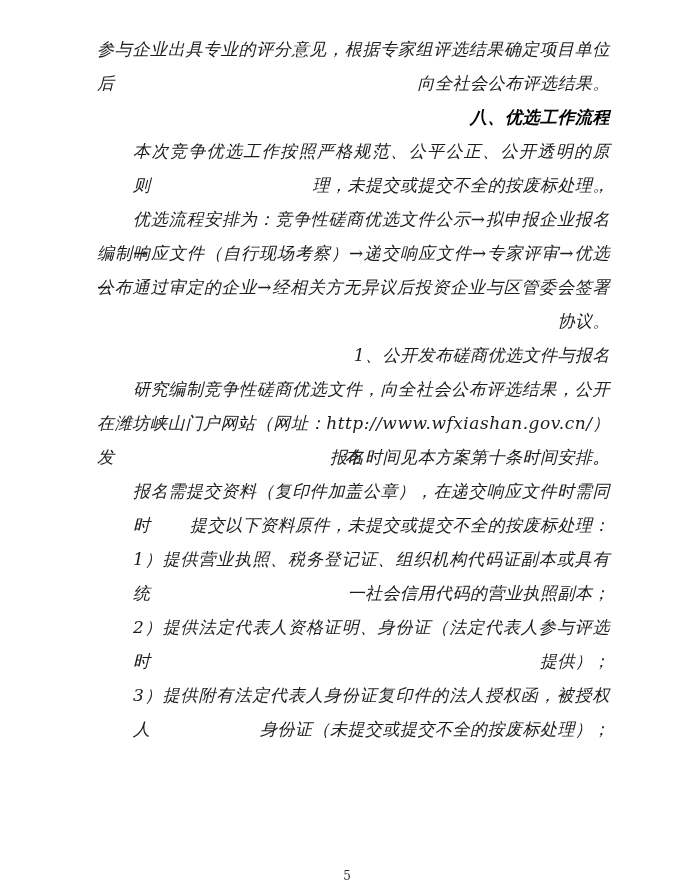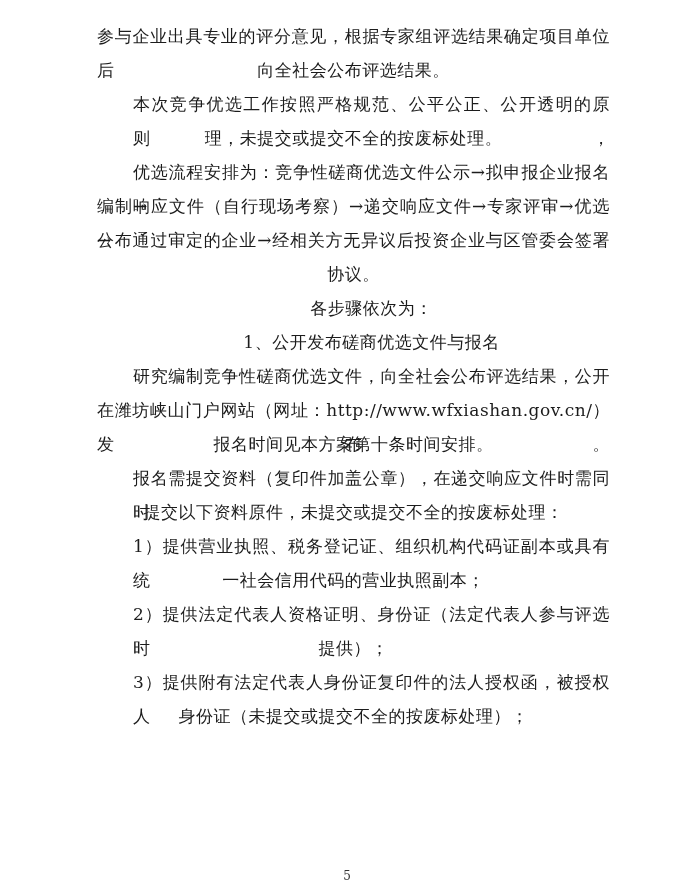--- a/index.html
+++ b/index.html
@@ -10,30 +10,31 @@
   body {
     width: 694px;
     height: 894px;
     position: relative;
     font-family: "DejaVu Serif", serif;
     color: #1c1c1c;
     overflow: hidden;
   }
   .doc {
     position: absolute;
-    top: 19px;
+    top: 32px;
     left: 97px;
     width: 513px;
+    font-style: italic;
   }
   .line {
     font-size: 17px;
     line-height: 34px;
     height: 34px;
     letter-spacing: 0.5px;
-    text-align: center;
+    text-align: right;
     white-space: nowrap;
   }
   
   .line.j {
     white-space: normal;
     text-align: justify;
     text-align-last: justify;
     text-justify: inter-character;
   }
   .line.ind {
@@ -53,27 +54,27 @@
     line-height: 16px;
     color: #333333;
   }
 </style>
 </head>
 <body>
 
 <div class="doc">
   <div class="line j">参与企业出具专业的评分意见，根据专家组评选结果确定项目单位后</div>
   <div class="line">向全社会公布评选结果。</div>
+  <div class="line ind heading">八、优选工作流程</div>
   <div class="line ind j">本次竞争优选工作按照严格规范、公平公正、公开透明的原则，</div>
   <div class="line">理，未提交或提交不全的按废标处理。</div>
   <div class="line ind j">优选流程安排为：竞争性磋商优选文件公示→拟申报企业报名→</div>
   <div class="line j">编制响应文件（自行现场考察）→递交响应文件→专家评审→优选→</div>
   <div class="line j">公布通过审定的企业→经相关方无异议后投资企业与区管委会签署</div>
   <div class="line">协议。</div>
-  <div class="line ind">各步骤依次为：</div>
   <div class="line ind">1、公开发布磋商优选文件与报名</div>
   <div class="line ind j">研究编制竞争性磋商优选文件，向全社会公布评选结果，公开</div>
   <div class="line j">在潍坊峡山门户网站（网址：http://www.wfxiashan.gov.cn/）发布。</div>
   <div class="line">报名时间见本方案第十条时间安排。</div>
   <div class="line ind j">报名需提交资料（复印件加盖公章），在递交响应文件时需同时</div>
   <div class="line">提交以下资料原件，未提交或提交不全的按废标处理：</div>
   <div class="line ind j">1）提供营业执照、税务登记证、组织机构代码证副本或具有统</div>
   <div class="line">一社会信用代码的营业执照副本；</div>
   <div class="line ind j">2）提供法定代表人资格证明、身份证（法定代表人参与评选时</div>
   <div class="line">提供）；</div>

